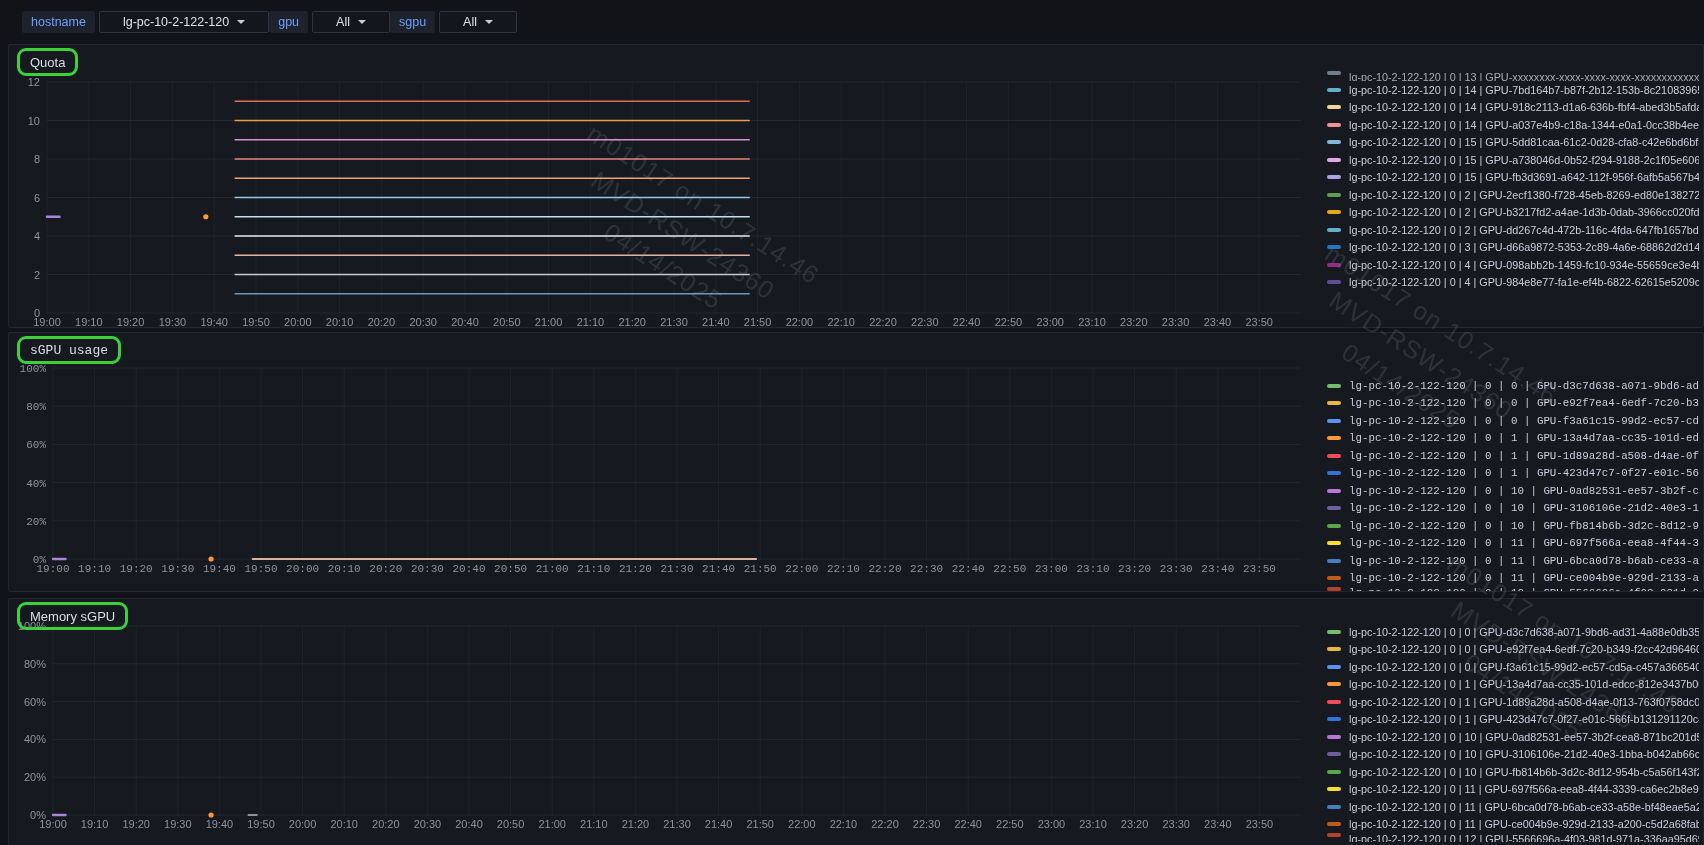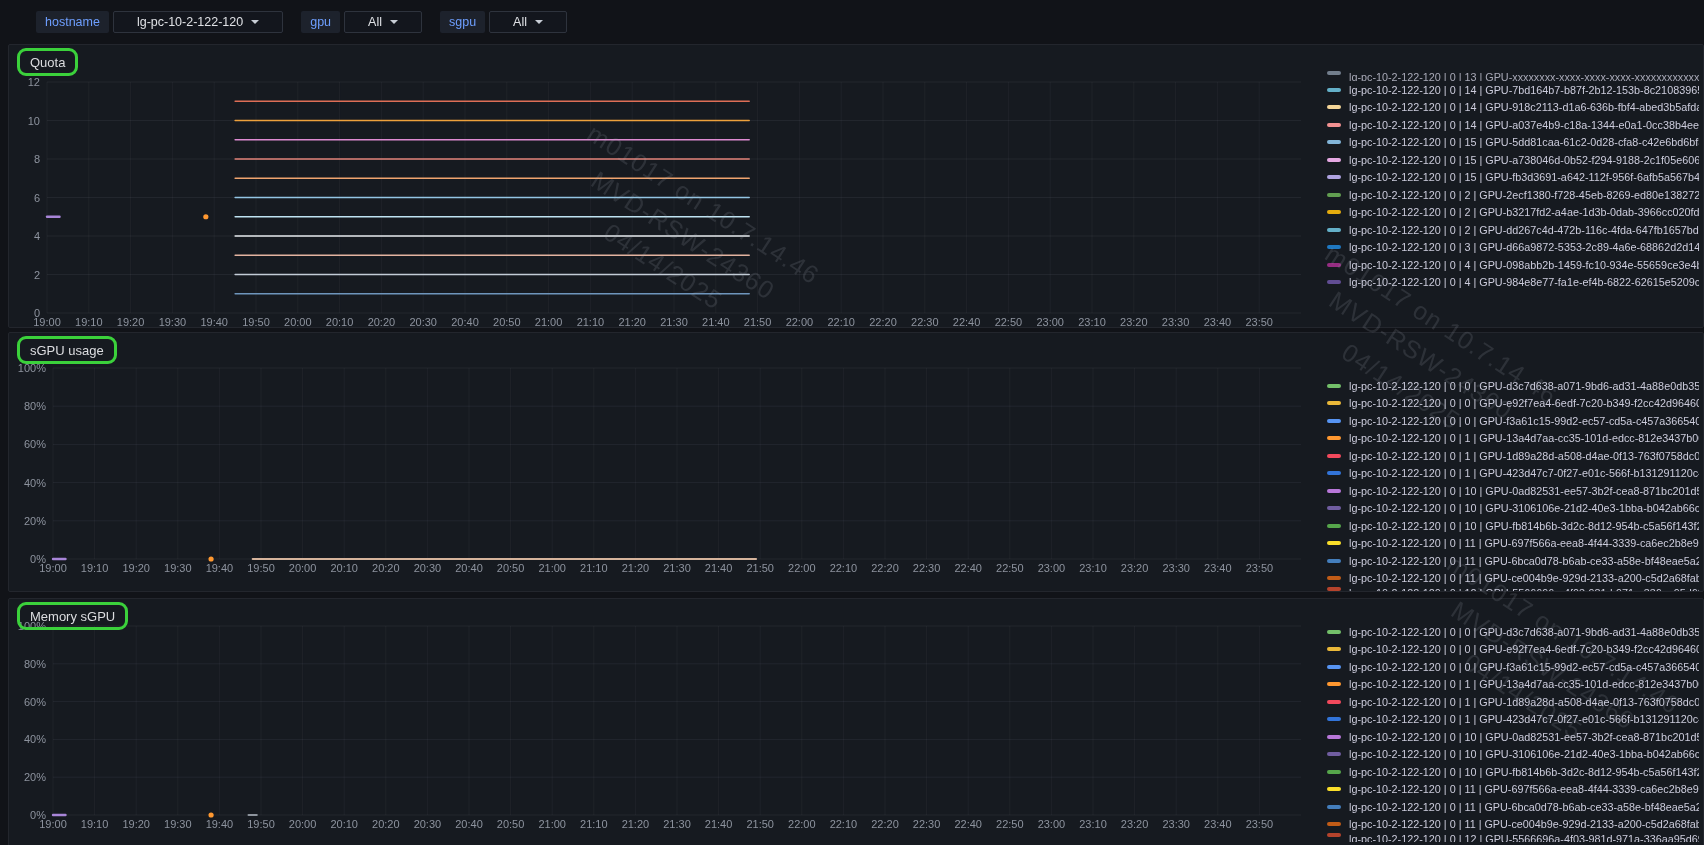--- a/index.html
+++ b/index.html
@@ -1,18 +1,18 @@
 <!DOCTYPE html>
 <html><head>
 <meta charset="utf-8">
 <style>
   html,body{margin:0;padding:0}
   body{width:1704px;height:845px;background:var(--bg,#111318);overflow:hidden;position:relative;
        font-family:"Liberation Sans","DejaVu Sans",sans-serif;}
-  .topbar{position:absolute;left:36px;top:11px;display:flex;gap:18px;align-items:center;z-index:6}
+  .topbar{position:absolute;left:22px;top:11px;display:flex;align-items:center;z-index:6}
   .filter{display:flex;gap:4px;align-items:stretch}
   .flabel{background:#1d222c;color:var(--blue,#6e9fff);font-size:12.5px;padding:4px 9px;border-radius:2px;
           display:flex;align-items:center;font-weight:500}
   .fvalue{background:#13161d;border:1px solid #2e333d;color:#dfe1e5;font-size:12.5px;padding:3px 23px;
           border-radius:2px;display:flex;align-items:center;cursor:pointer}
   .caret{width:0;height:0;border-left:4px solid transparent;border-right:4px solid transparent;
          border-top:4px solid #c8cdd6;margin-left:8px;display:inline-block}
   .panel{position:absolute;left:8px;width:1694px;background:#161a20;border:1px solid #23262d;
          border-radius:2px;overflow:hidden}
   .title-box{position:absolute;left:8px;top:3px;border:3px solid var(--green,#3bd13b);border-radius:9px;
@@ -197,21 +197,21 @@
         <span class="dash" style="background: rgb(150, 45, 130);"></span>
         <span class="ltext">lg-pc-10-2-122-120 | 0 | 4 | GPU-098abb2b-1459-fc10-934e-55659ce3e4b0</span>
       </div>
       <div class="lrow">
         <span class="dash" style="background: rgb(97, 77, 147);"></span>
         <span class="ltext">lg-pc-10-2-122-120 | 0 | 4 | GPU-984e8e77-fa1e-ef4b-6822-62615e5209c5</span>
       </div>
     </div>
 </div>
 
-<div class="panel" id="panel1" style="top: 332px; height: 258px;">
+<div class="panel" id="panel1" style="top: 332px; height: 258px; font-family: Liberation Mono, monospace;">
   <div class="title-box">
     <span class="title">sGPU usage</span>
   </div>
   <svg class="chart" width="1694" height="258" viewBox="0 0 1694 258">
       <line x1="44" x2="1292" y1="226" y2="226" stroke="rgba(204,204,220,0.07)" stroke-width="1"></line>
       <text x="37" y="230" fill="#8d939e" font-size="11" text-anchor="end">0%</text>
       <line x1="44" x2="1292" y1="187.8" y2="187.8" stroke="rgba(204,204,220,0.07)" stroke-width="1"></line>
       <text x="37" y="191.8" fill="#8d939e" font-size="11" text-anchor="end">20%</text>
       <line x1="44" x2="1292" y1="149.6" y2="149.6" stroke="rgba(204,204,220,0.07)" stroke-width="1"></line>
       <text x="37" y="153.6" fill="#8d939e" font-size="11" text-anchor="end">40%</text>

